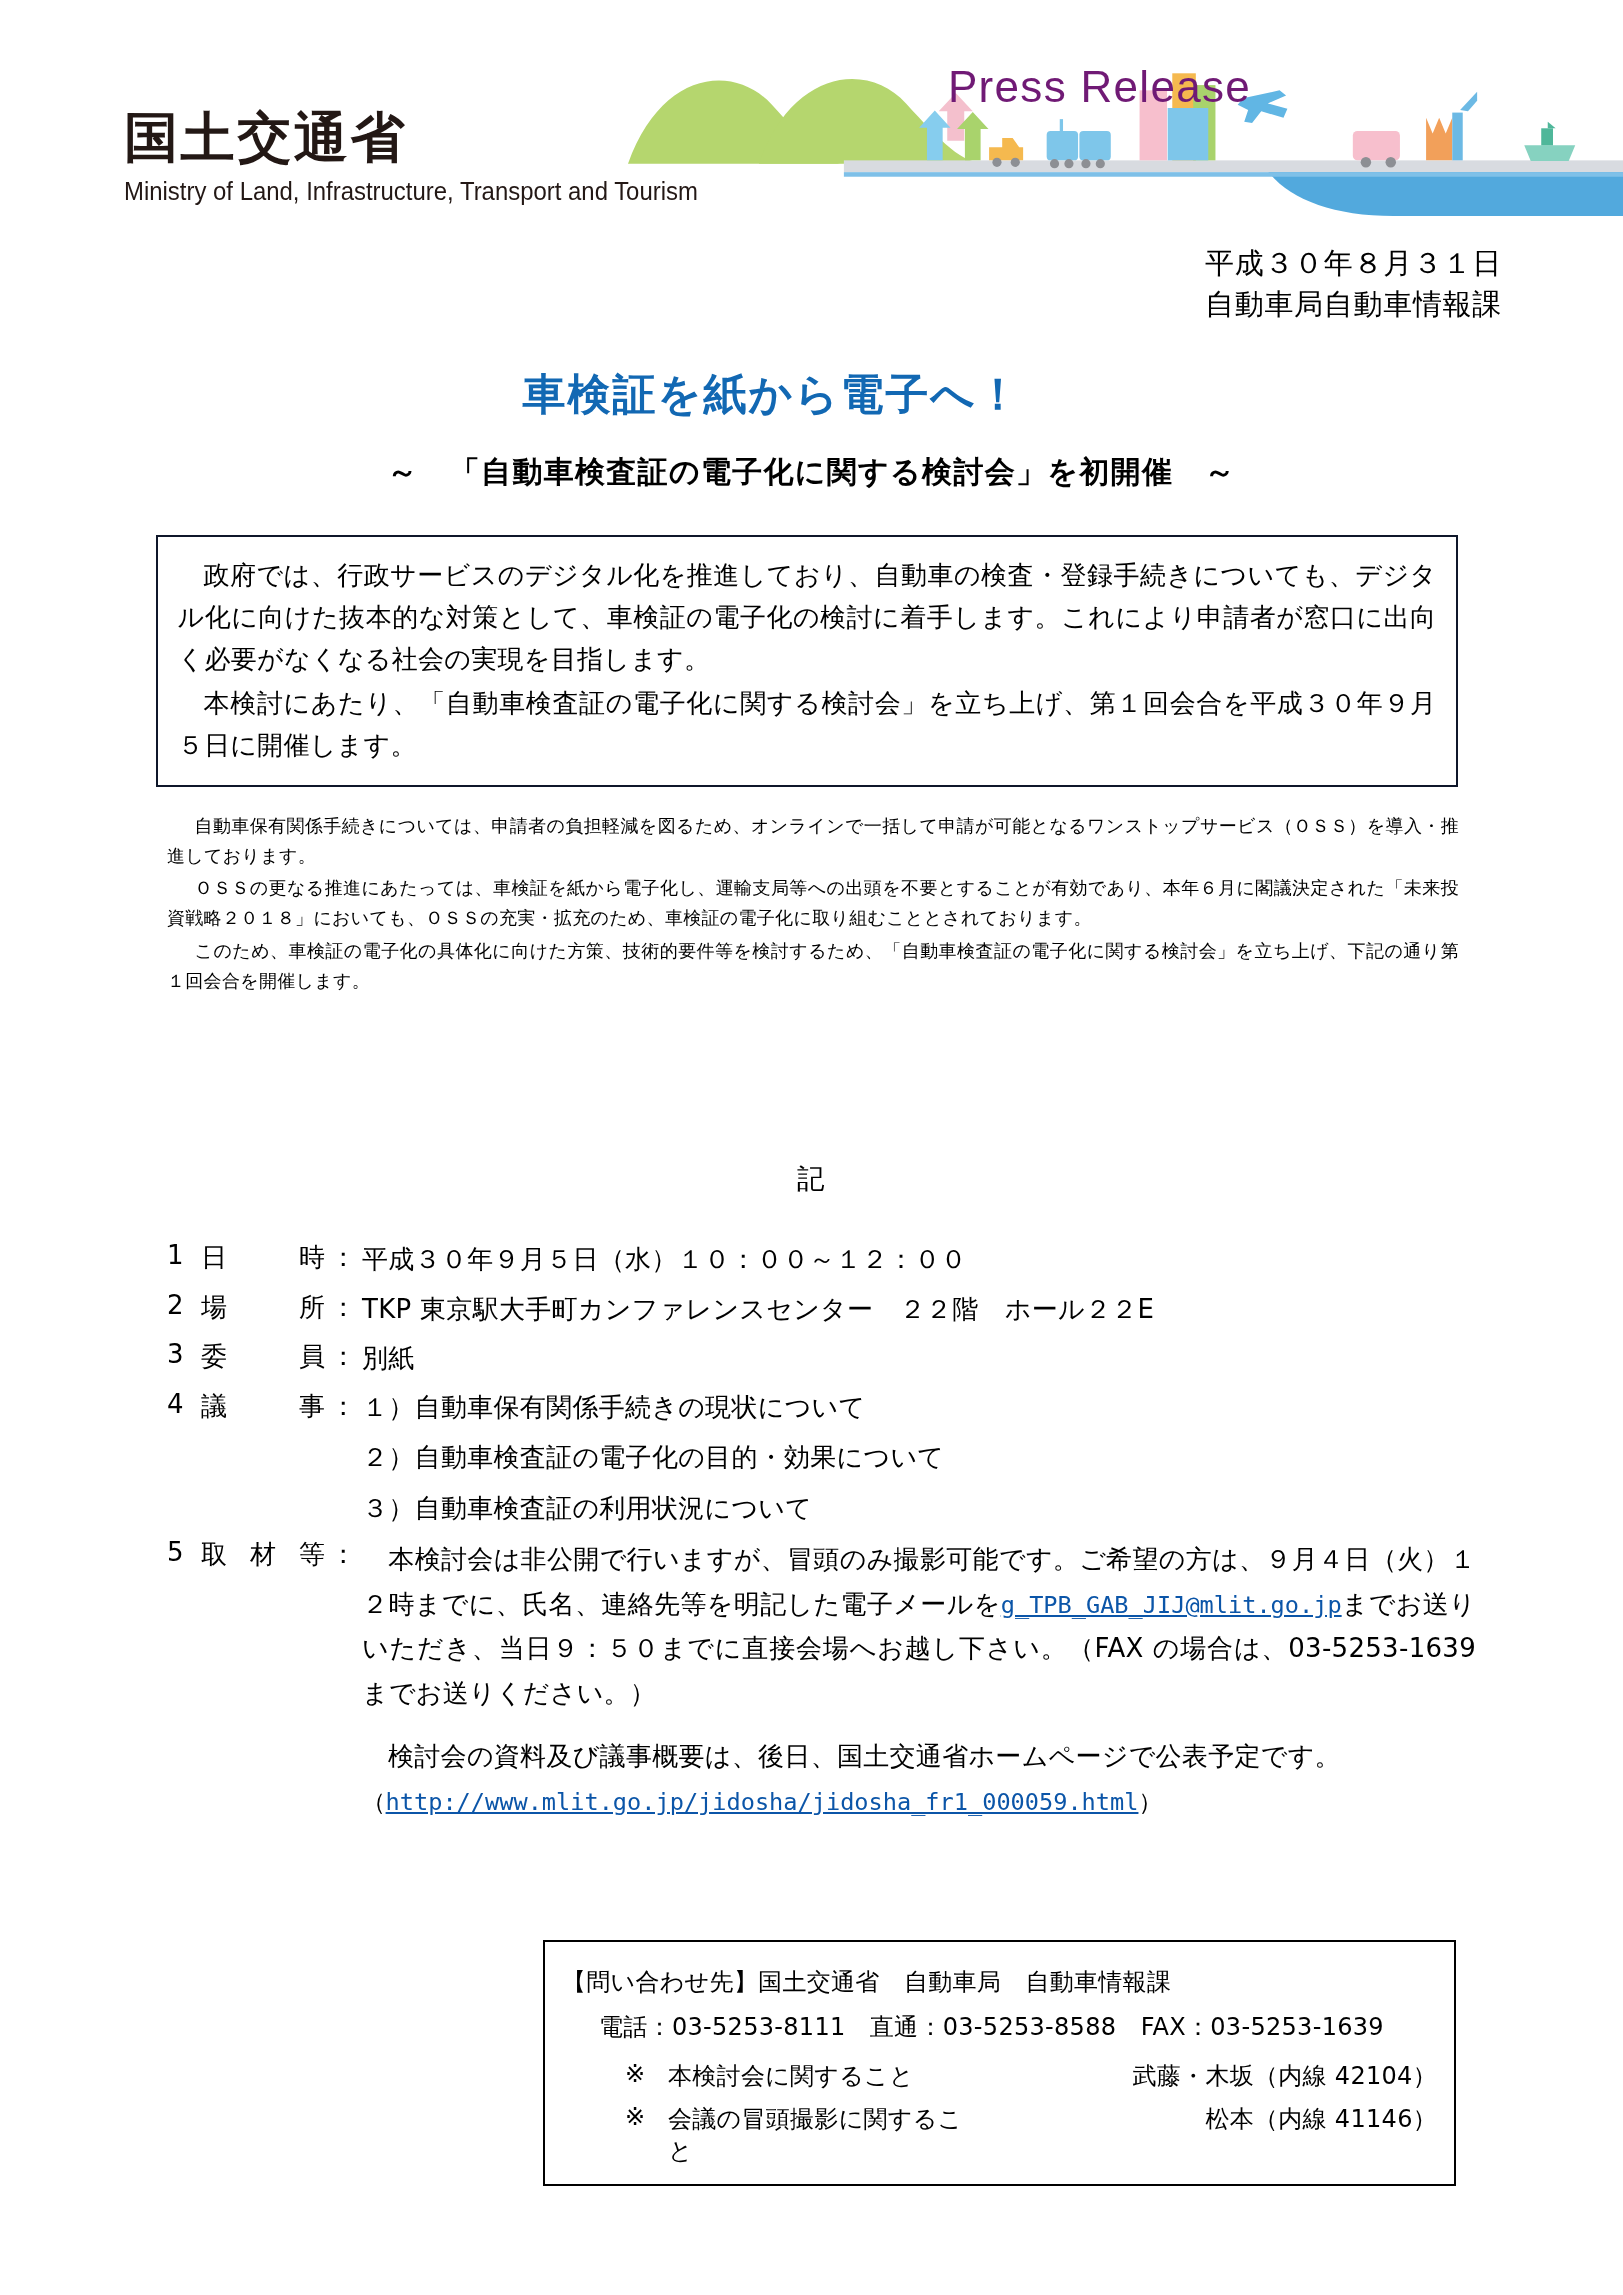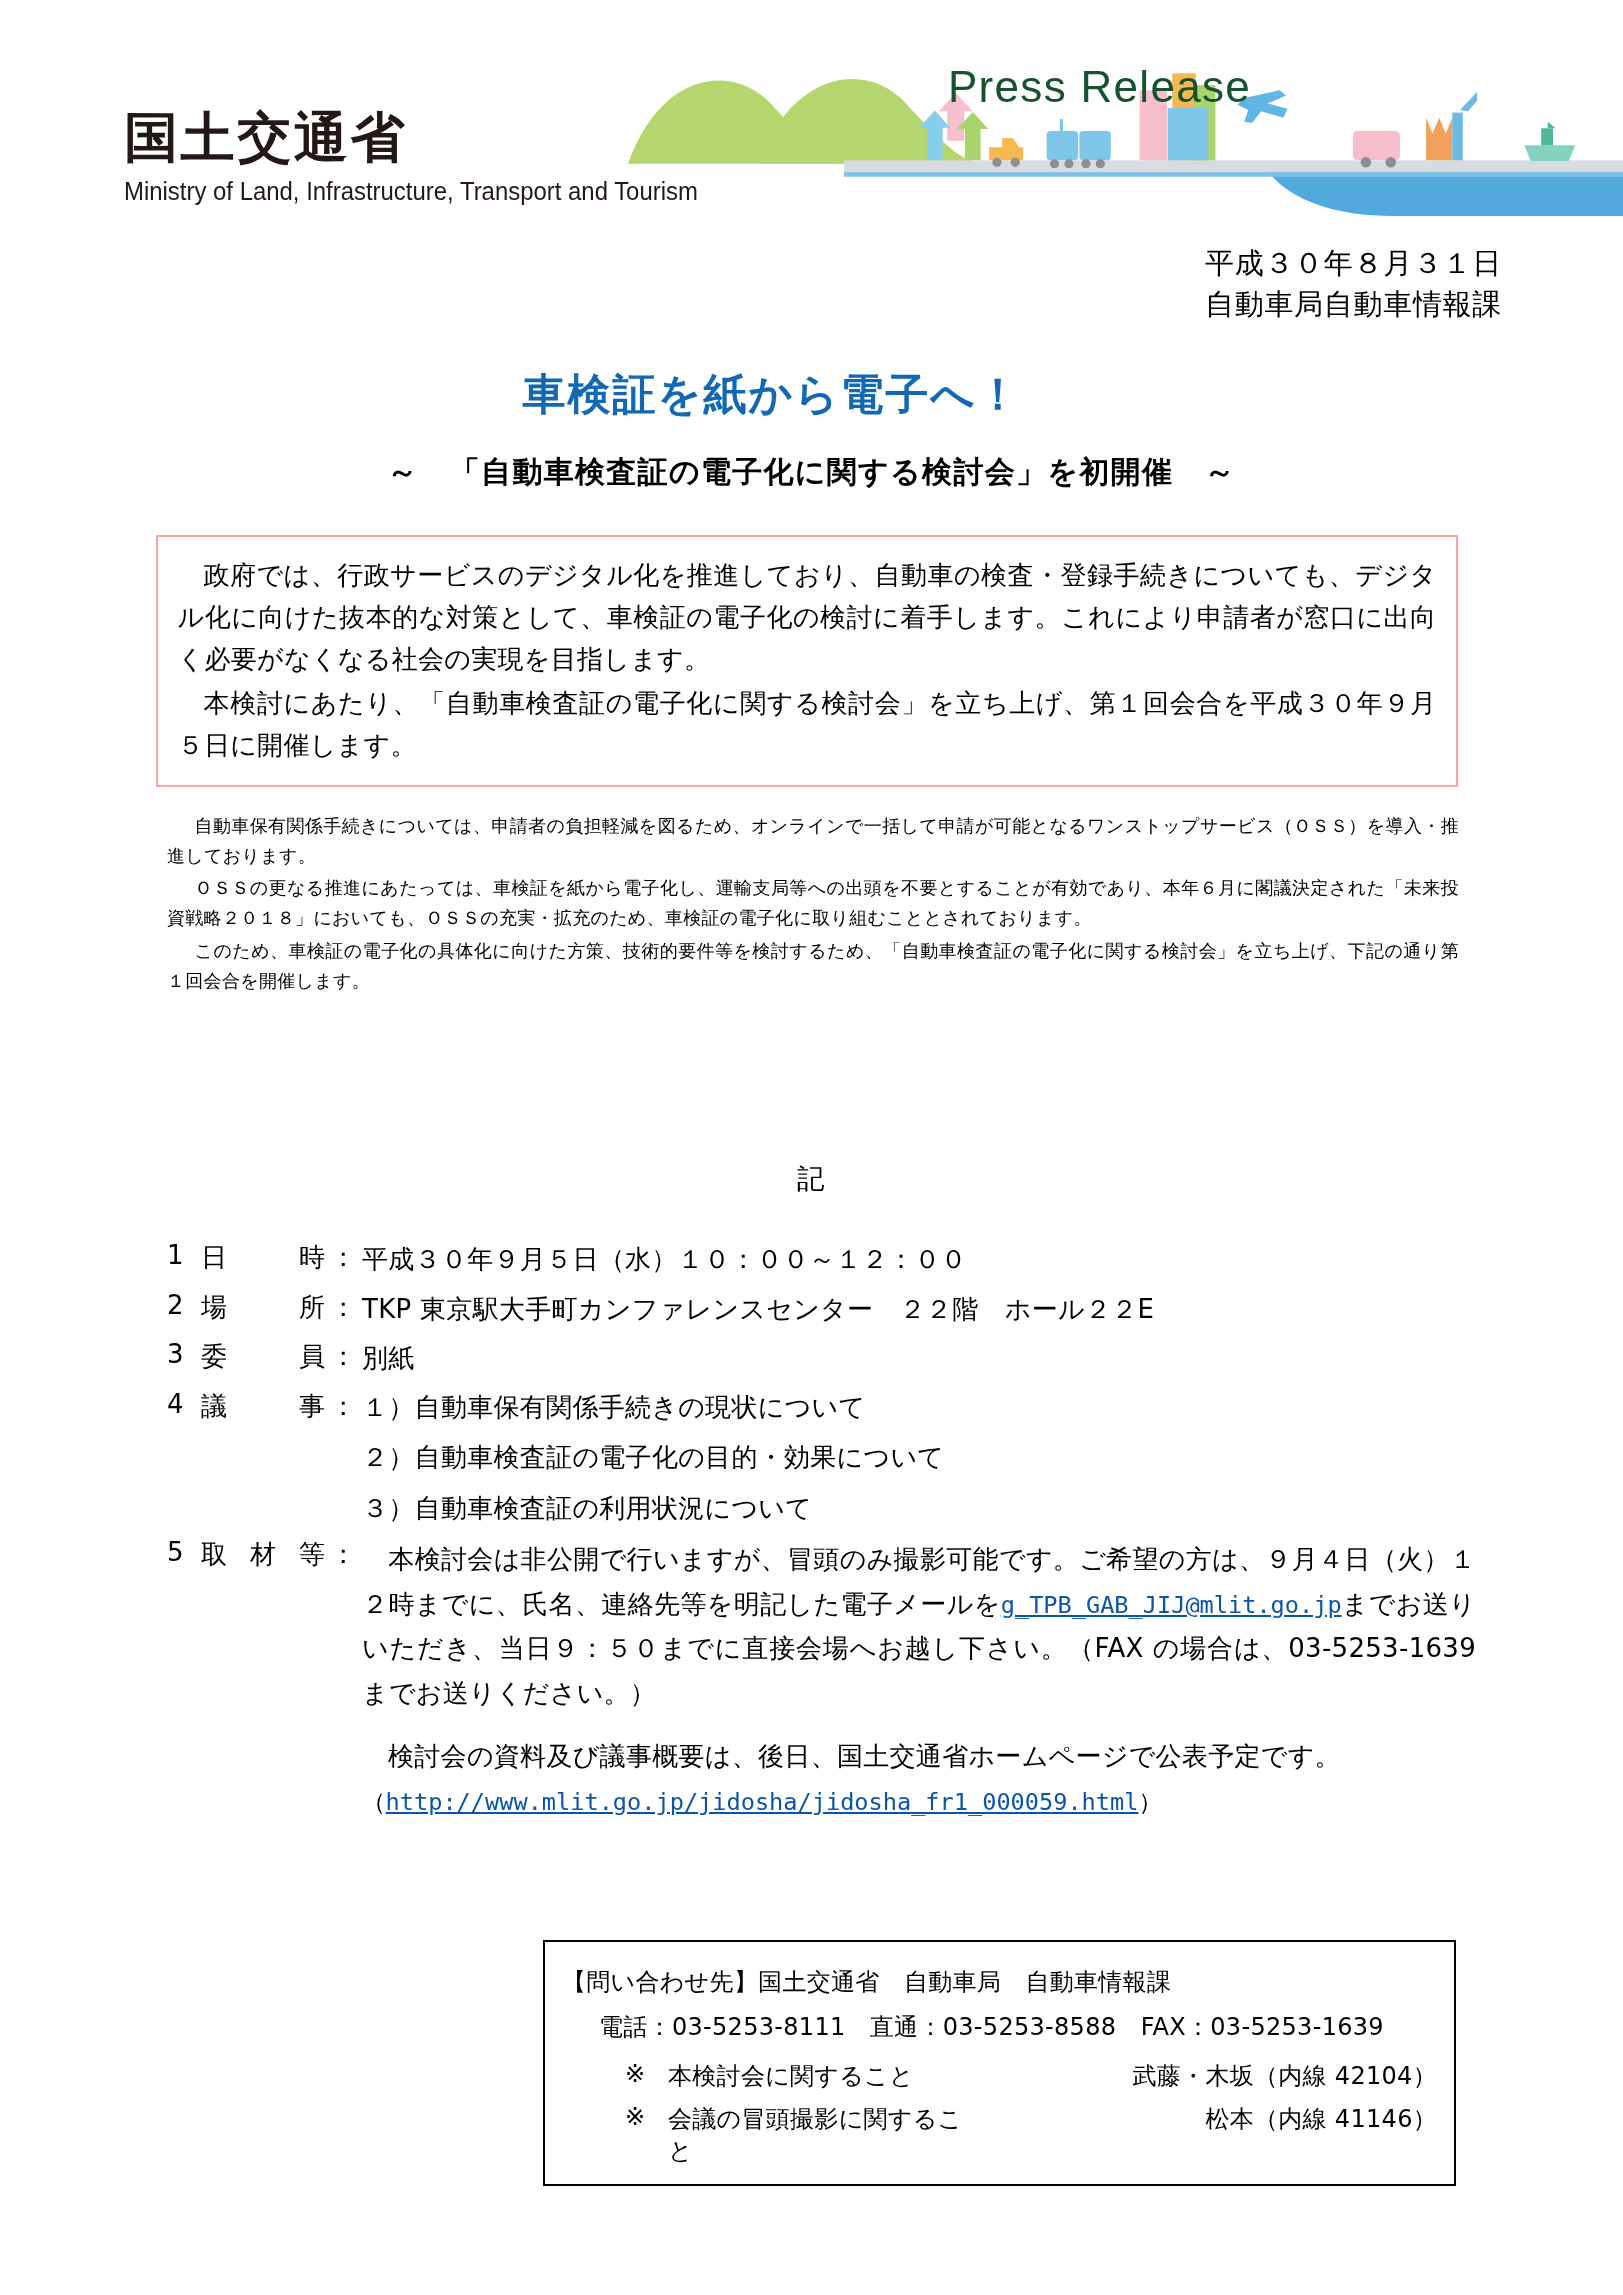--- a/index.html
+++ b/index.html
@@ -62,21 +62,21 @@
     transform: scaleX(0.92);
     transform-origin: left center;
   }
   .press-release {
     position: absolute;
     right: 105px;
     top: 62px;
     font-family: "Liberation Sans", sans-serif;
     font-size: 44px;
     font-weight: 400;
-    color: #14532d;
+    color: #701a75;
     letter-spacing: 1.3px;
     white-space: nowrap;
     z-index: 5;
   }
 
   
   .meta {
     position: absolute;
     right: 121px;
     top: 243px;
@@ -114,21 +114,21 @@
     letter-spacing: 1.3px;
   }
 
   
   .summary-box {
     position: absolute;
     left: 156px;
     top: 535px;
     width: 1302px;
     box-sizing: border-box;
-    border: 2px solid #fca5a5;
+    border: 2px solid #0f172a;
     padding: 17px 19.6px 19.6px 19.6px;
   }
   .summary-p {
     font-family: "DejaVu Sans", "Liberation Sans", sans-serif;
     font-size: 26px;
     line-height: 1.62;
     text-align: justify;
     text-indent: 26px;
     margin: 0;
     letter-spacing: 0.3px;

